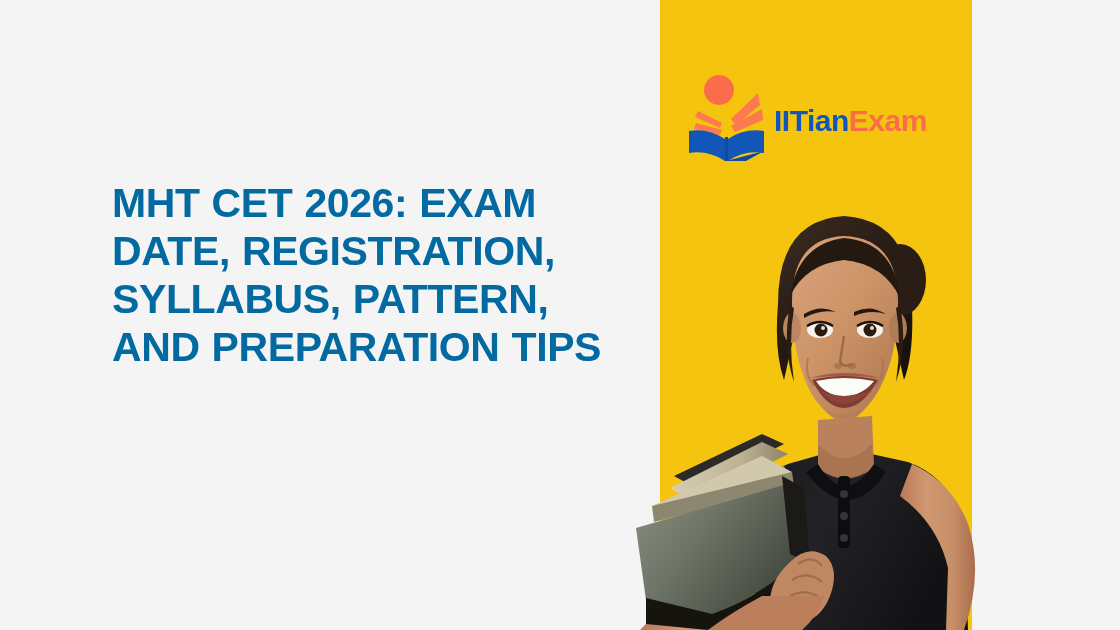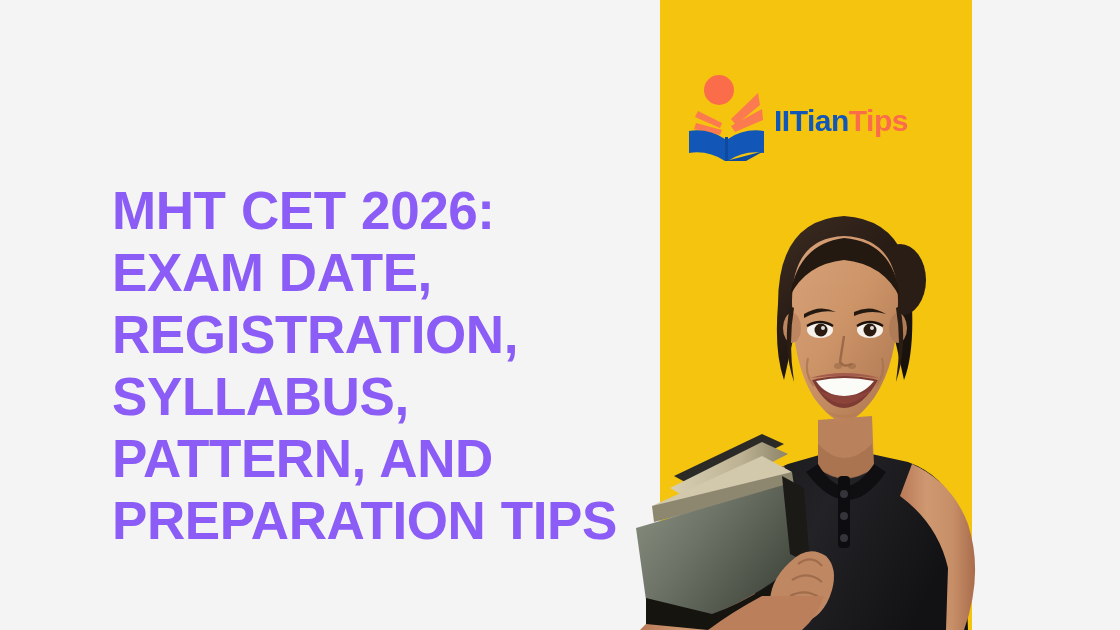--- a/index.html
+++ b/index.html
@@ -26,24 +26,24 @@
   #headline-area {
     position:absolute;
     left:112px;
     top:180px;
     width:520px;
   }
 
   #headline {
     font-family:"Liberation Sans", sans-serif;
     font-weight:bold;
-    font-size:53px;
+    font-size:41px;
     line-height:1.17;
     letter-spacing:-0.4px;
-    color:#8b5cf6;
+    color:#0369a1;
     text-transform:uppercase;
     word-spacing:1px;
     -webkit-font-smoothing:antialiased;
   }
 
   
   #yellow-panel {
     position:absolute;
     left:660px;
     top:0;
@@ -250,18 +250,18 @@
 
         <path d="M 42 66 Q 58 55 78 58 L 78 80 Q 58 77 42 88 Z" fill="#1257b8"></path>
 
         <path d="M 3 78 L 40 88 L 78 78 L 60 88 L 40 88 Z" fill="#0e4a9e"></path>
 
         <rect x="39" y="64" width="3" height="24" fill="#0e4a9e"></rect>
       </svg>
     </div>
 
     <div id="logo-wordmark">
-      <span id="logo-word-iitian">IITian</span><span id="logo-word-guide">Tips</span>
+      <span id="logo-word-iitian">IITian</span><span id="logo-word-guide">Exam</span>
     </div>
 
   </div>
 
 </div>
 
 </body></html>

